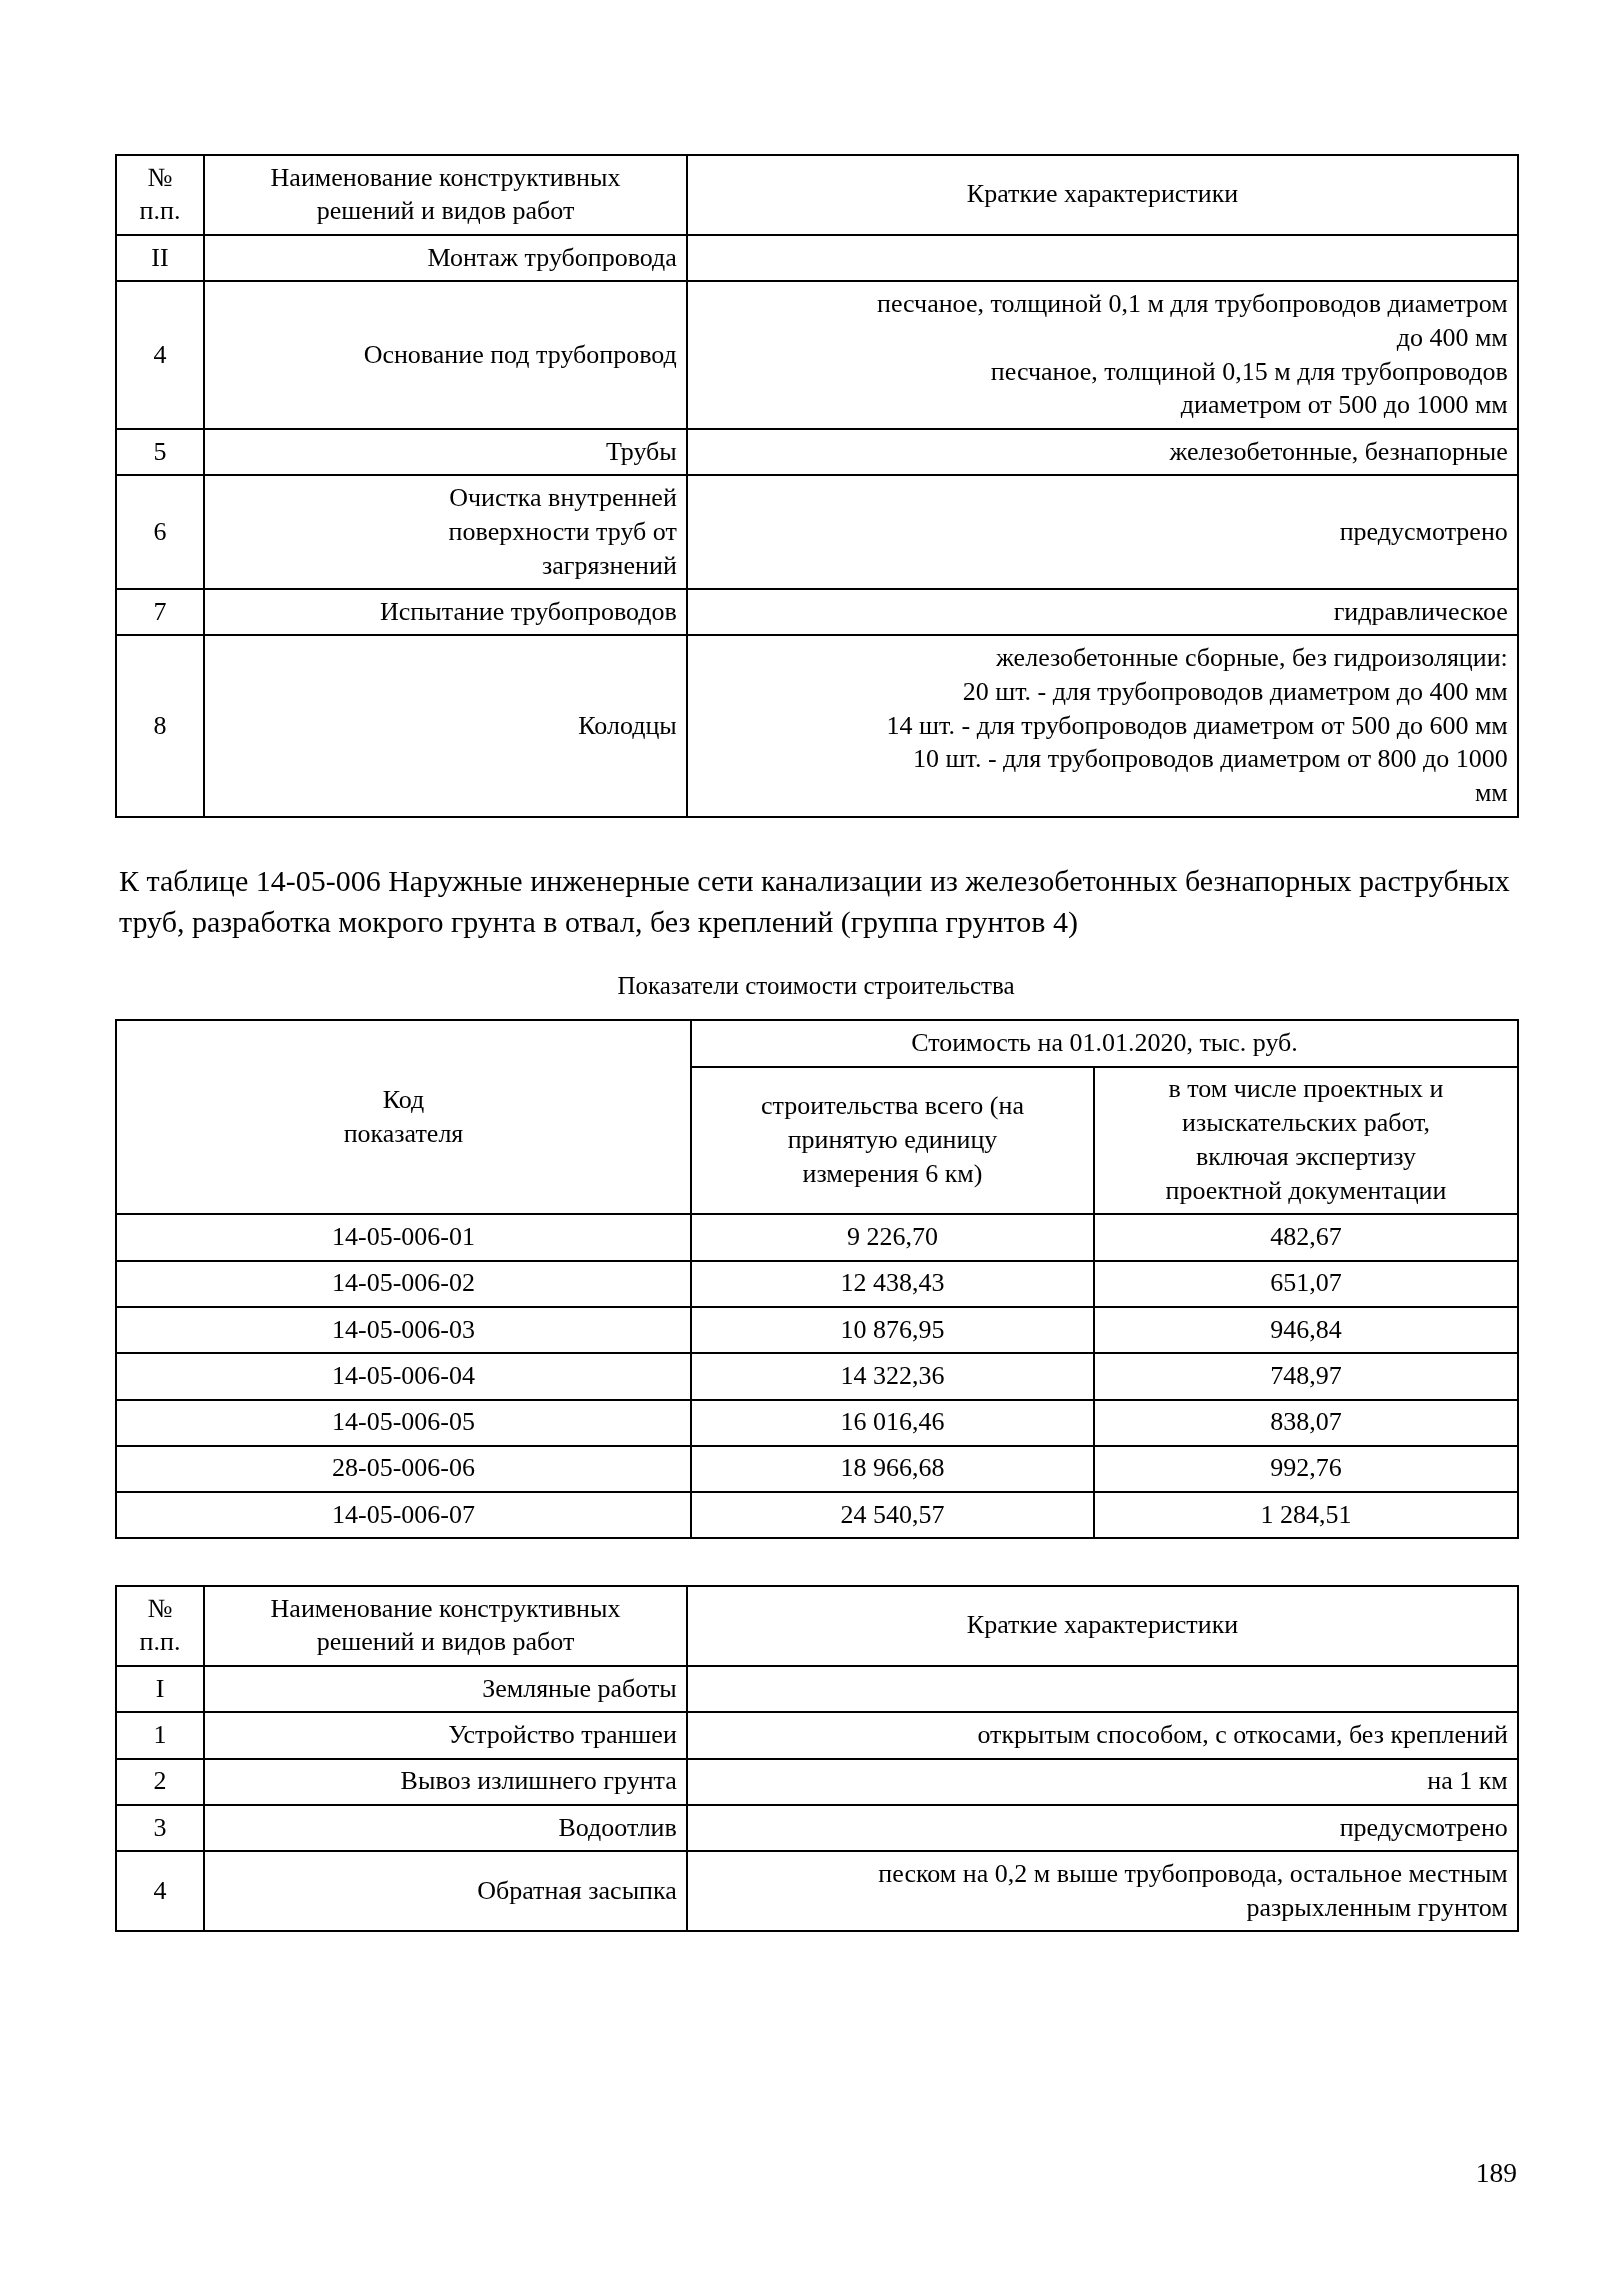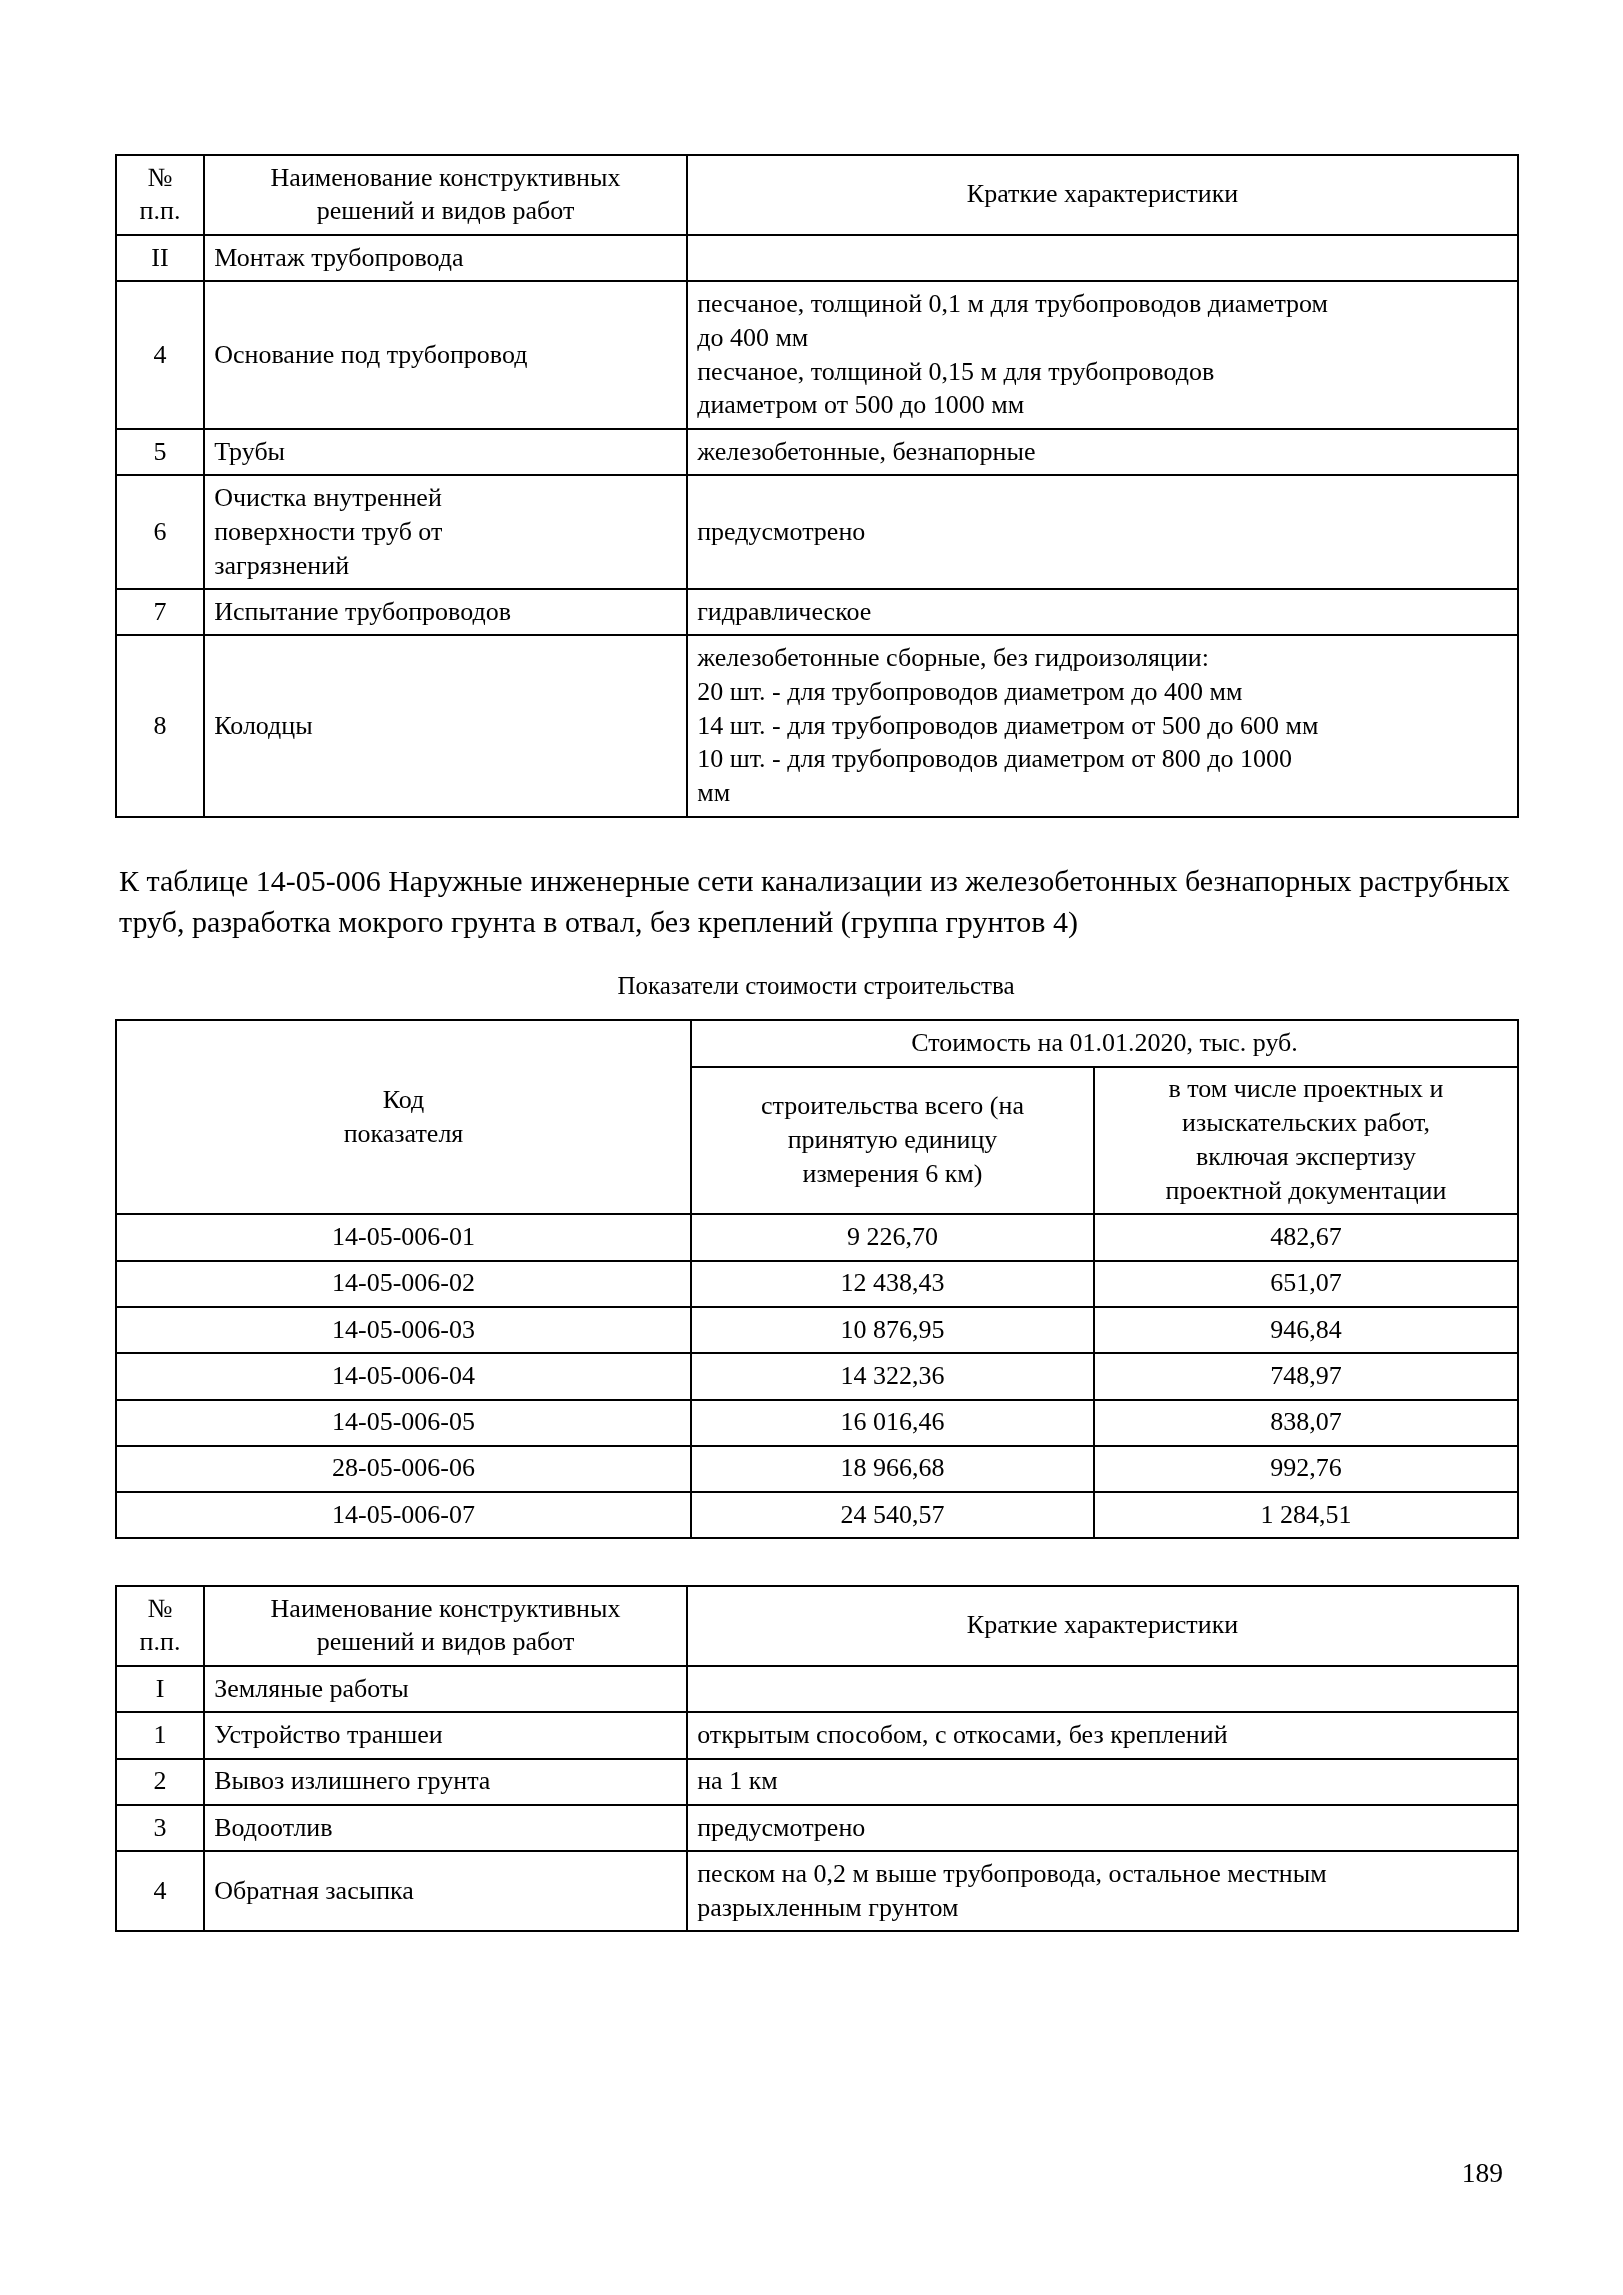--- a/index.html
+++ b/index.html
@@ -37,21 +37,21 @@
     line-height: 1.30;
   }
   table.doc td, table.doc th {
     border: 2px solid #000000;
     padding: 4.6px 9.2px 5.9px 9.2px;
     vertical-align: middle;
     font-weight: normal;
     font-size: 26px;
   }
   td.ctr, th.ctr { text-align: center; }
-  td.lft { text-align: left; }
+  td.lft { text-align: right; }
 
   
   .tech col.c1 { width: 88px; }
   .tech col.c2 { width: 483px; }
   .tech col.c3 { width: 831px; }
 
   
   .cost col.k1 { width: 575px; }
   .cost col.k2 { width: 403px; }
   .cost col.k3 { width: 424px; }
@@ -73,21 +73,21 @@
     margin: 0;
   }
   .spacer-a { height: 38px; }
   .spacer-b { height: 22px; }
   .spacer-c { height: 17px; }
   .spacer-d { height: 26px; }
   .spacer-e { height: 19.6px; }
 
   .pageno {
     position: absolute;
-    right: 120px;
+    right: 106px;
     top: 2157px;
     font-size: 27.5px;
     text-align: right;
   }
 </style>
 </head>
 <body>
 
 <div class="page">
   <div class="content">

